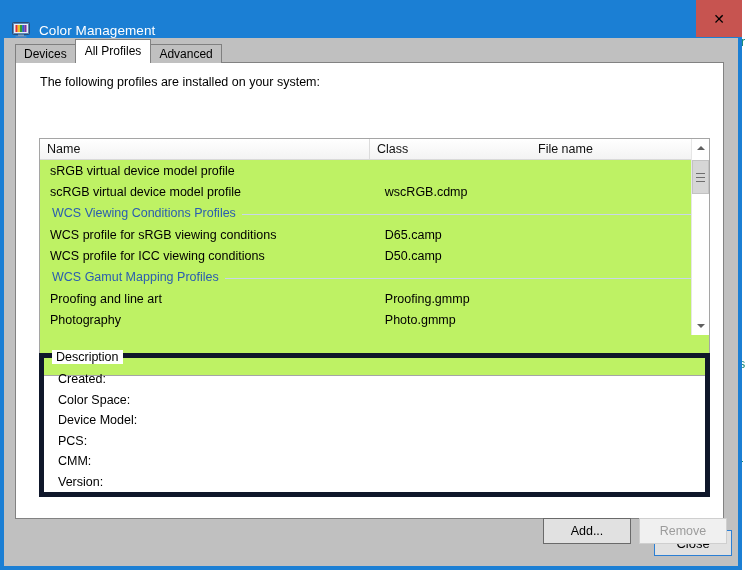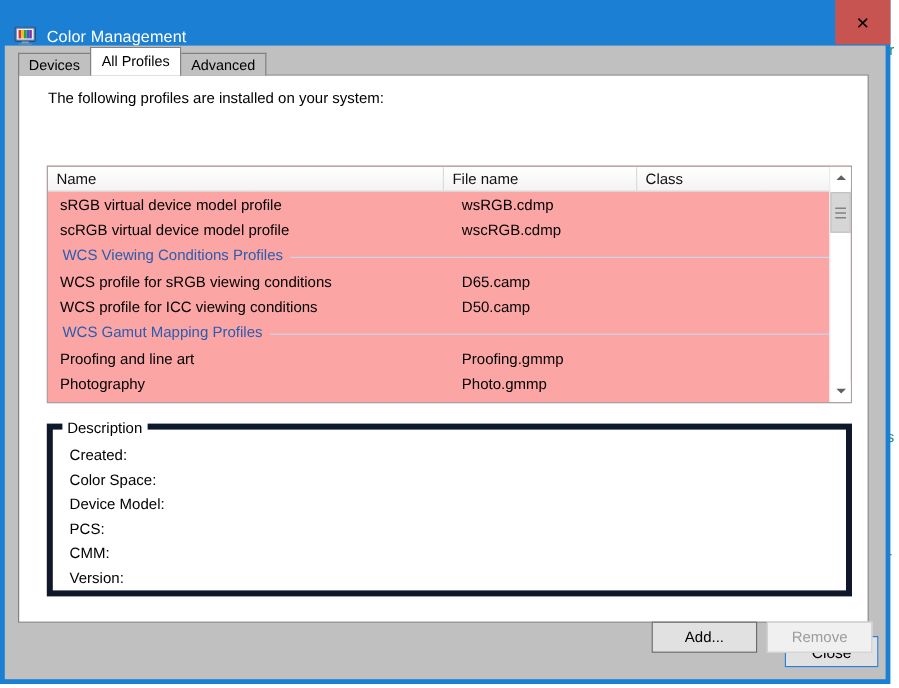--- a/index.html
+++ b/index.html
@@ -144,23 +144,23 @@
     color: #000000;
     white-space: nowrap;
   }
 
   
   #listview {
     position: absolute;
     left: 23px;
     top: 75px;
     width: 671px;
-    height: 198px;
+    height: 238px;
     border: 1px solid #a5a5a5;
-    background: #fca5a5;
+    background: #bef264;
     box-sizing: border-box;
     overflow: hidden;
   }
   #list-header {
     display: flex;
     height: 21px;
     background: linear-gradient(to bottom, #ffffff 0%, #f3f3f3 100%);
     border-bottom: 1px solid #d9d9d9;
     box-sizing: border-box;
   }
@@ -407,27 +407,26 @@
         <div class="tab"><span>Advanced</span></div>
       </div>
 
     <div id="tabpage">
 
       <div id="intro-text">The following profiles are installed on your system:</div>
 
       <div id="listview">
         <div id="list-header">
           <div class="hcell name">Name</div>
+          <div class="hcell class">Class</div>
           <div class="hcell file">File name</div>
-          <div class="hcell class">Class</div>
         </div>
         <div id="list-body">
             <div class="lrow">
               <div class="c-name">sRGB virtual device model profile</div>
-              <div class="c-file">wsRGB.cdmp</div>
               <div class="c-class"></div>
             </div>
             <div class="lrow">
               <div class="c-name">scRGB virtual device model profile</div>
               <div class="c-file">wscRGB.cdmp</div>
               <div class="c-class"></div>
             </div>
             <div class="grow">
               <span class="glabel" style="color: rgb(42, 93, 176);">WCS Viewing Conditions Profiles</span>
               <span class="gline"></span>

